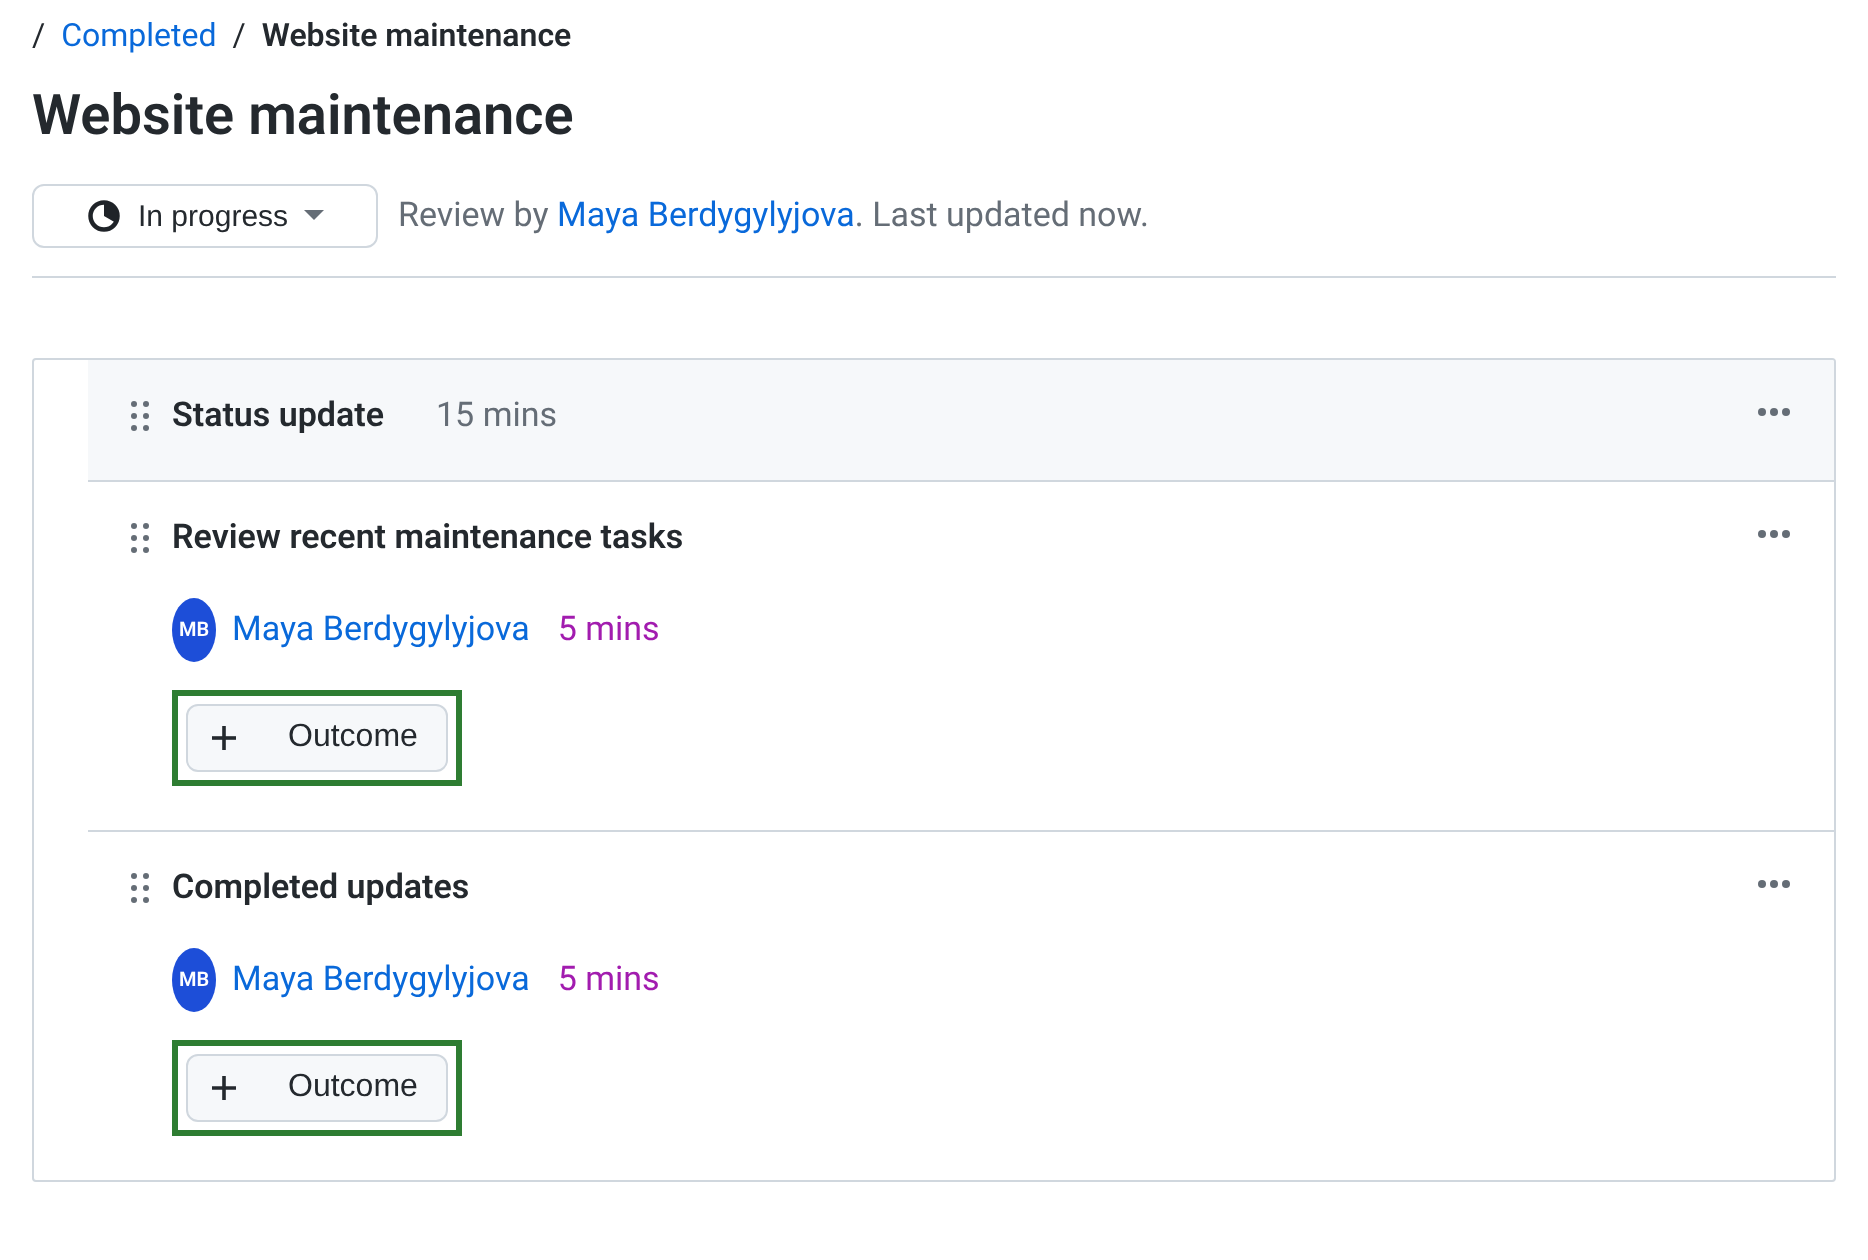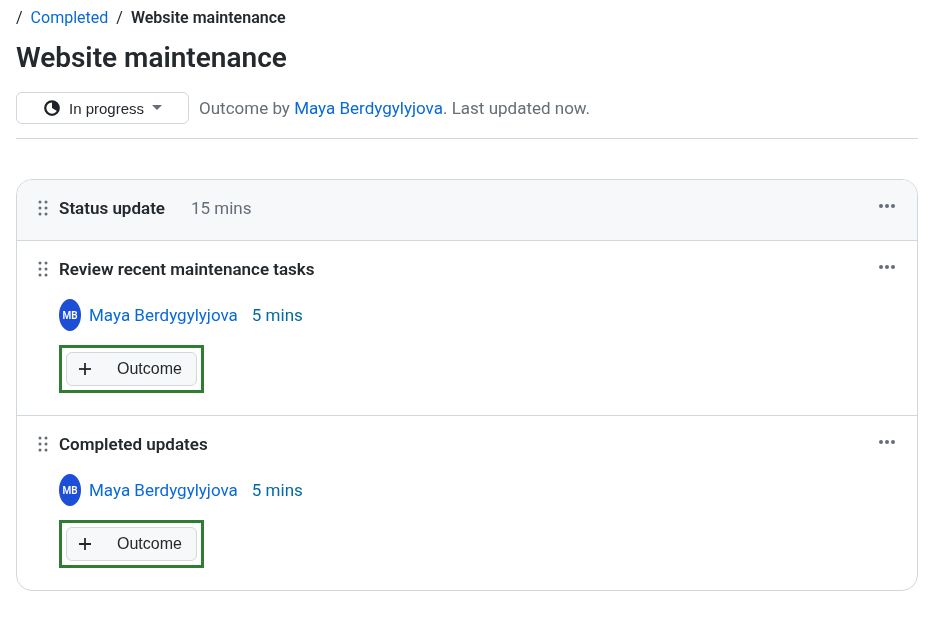--- a/index.html
+++ b/index.html
@@ -12,36 +12,36 @@
     
     .page-title { font-size: 28px; font-weight: 600; margin-bottom: 18px; }
     
     .meta-row { display: flex; align-items: center; gap: 10px; padding-bottom: 14px; border-bottom: 1px solid #d0d7de; margin-bottom: 40px; }
     .status-btn { display: inline-flex; align-items: center; gap: 8px; border: 1px solid #d0d7de; border-radius: 6px; background: #fff; padding: 6px 26px; cursor: pointer; font-size: 15px; color: #24292e; }
     .status-btn svg.ring { width: 18px; height: 18px; }
     .status-btn .chev { width: 10px; height: 10px; }
     .meta-text { color: #656d76; font-size: 17px; }
     .meta-text a { color: #0969da; text-decoration: none; }
     
-    .cards { border: 1px solid #d0d7de; border-radius: 16px; overflow: hidden; }
+    .cards { border: 1px solid #d0d7de; border-radius: 2px; overflow: hidden; padding-left: 27px; }
     .section { border-bottom: 1px solid #d0d7de; padding: 18px 20px 22px 20px; position: relative; }
     .section:last-child { border-bottom: none; }
     .section-header-row { display: flex; align-items: center; gap: 10px; }
     .section.bg-gray { background: #f6f8fa; }
     .drag-handle { color: #656d76; cursor: grab; display: flex; align-items: center; }
     .drag-handle svg { width: 12px; height: 16px; }
     .section-title { font-size: 17px; font-weight: 600; }
     .section-time { font-size: 17px; color: #656d76; margin-left: 16px; }
     .kebab { position: absolute; right: 20px; top: 16px; color: #656d76; cursor: pointer; display: flex; }
     .kebab svg { width: 20px; height: 20px; }
     
     .assignee-row { display: flex; align-items: center; gap: 8px; margin-top: 20px; margin-left: 22px; font-size: 17px; }
     .avatar { width: 22px; height: 32px; border-radius: 50%; background: #1d4ed8; color: #fff; font-size: 10px; font-weight: 600; display: inline-flex; align-items: center; justify-content: center; }
     .assignee-row a { color: #0969da; text-decoration: none; }
-    .assignee-time { color: #0369a1; margin-left: 6px; }
+    .assignee-time { color: #a21caf; margin-left: 6px; }
     
     .outcome-wrap { display: inline-block; border: 3px solid #2e7d32; padding: 4px; margin-top: 14px; margin-left: 22px; }
     .outcome-btn { display: inline-flex; align-items: center; gap: 24px; border: 1px solid #d0d7de; border-radius: 6px; background: #f6f8fa; padding: 7px 14px 7px 10px; cursor: pointer; font-size: 16px; color: #24292e; }
     .outcome-btn svg { width: 16px; height: 16px; }
   </style>
 </head>
 <body>
 
 <nav class="breadcrumb">
   <span class="sep">/</span>
@@ -57,21 +57,21 @@
     <svg class="ring" viewBox="0 0 16 16" fill="none">
       <circle cx="8" cy="8" r="6" stroke="#1f2328" stroke-width="2"></circle>
       <path d="M8 8 L8 2 A6 6 0 0 1 13.2 11 Z" fill="#1f2328"></path>
     </svg>
     <span>In progress</span>
     <svg class="chev" viewBox="0 0 10 6" fill="#656d76">
         <path d="M0 0 L5 5 L10 0 Z"></path>
       </svg>
   </button>
   <span class="meta-text">
-    <span>Outcome by </span><a href="#">Maya Berdygylyjova</a><span>.</span><span> Last updated now.</span>
+    <span>Review by </span><a href="#">Maya Berdygylyjova</a><span>.</span><span> Last updated now.</span>
   </span>
 </div>
 
 <div class="cards">
 
   <div class="section bg-gray">
     <div class="section-header-row">
       <span class="drag-handle">
         <svg viewBox="0 0 10 16" fill="#656d76">
             <circle cx="2" cy="2" r="1.5"></circle>

